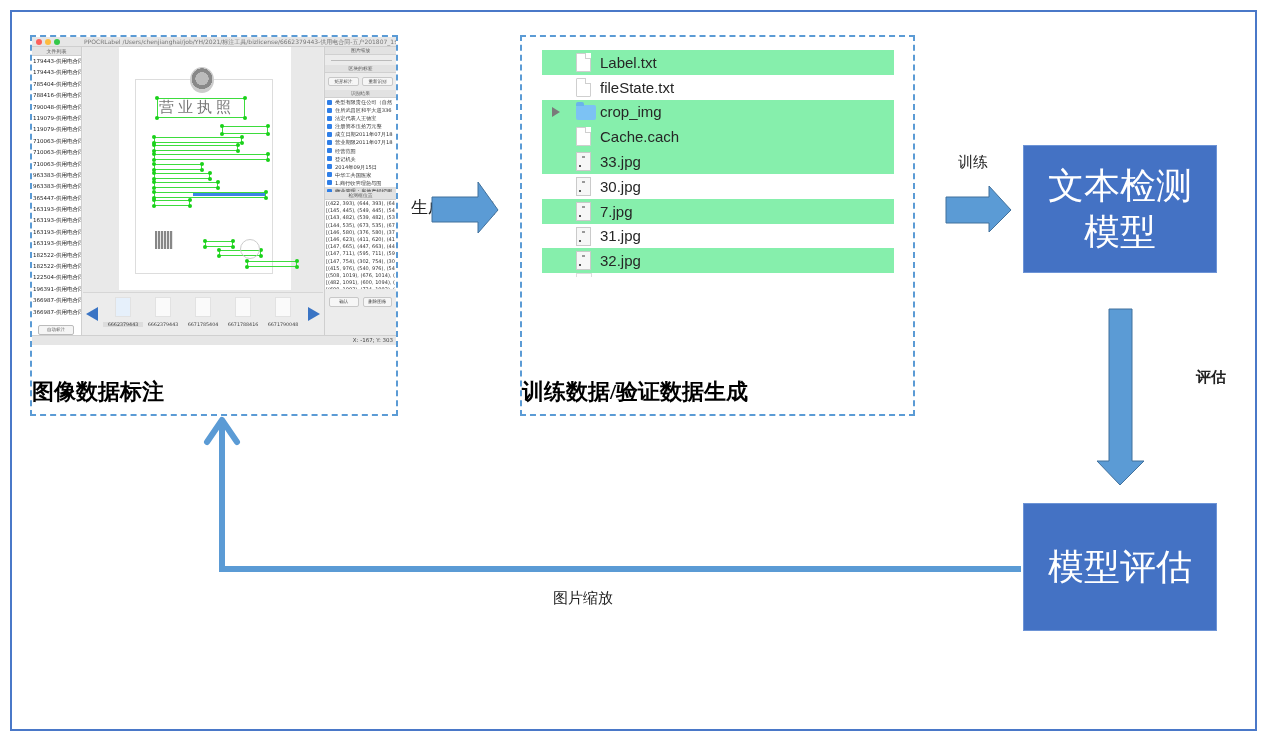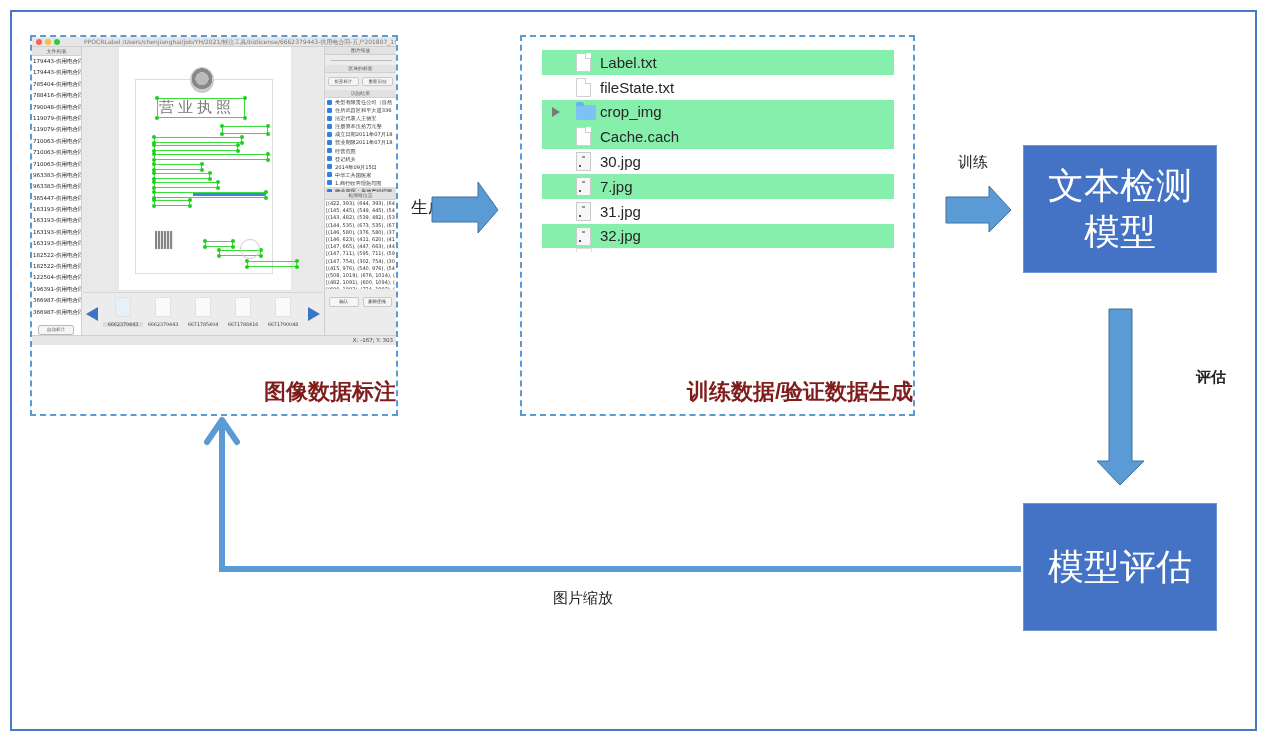--- a/index.html
+++ b/index.html
@@ -5,21 +5,21 @@
   * { box-sizing: border-box; margin: 0; padding: 0; }
   html, body { width: 1267px; height: 738px; background: #ffffff; overflow: hidden; }
   body { position: relative; font-family: "DejaVu Sans", "Liberation Sans", sans-serif; color: #222; }
 
   .frame { position: absolute; left: 10px; top: 10px; width: 1247px; height: 721px; border: 2px solid #4a78c8; }
 
   .dash-box { position: absolute; border: 2px dashed #5b9bd5; }
   #box-annot { left: 30px; top: 35px; width: 368px; height: 381px; }
   #box-data  { left: 520px; top: 35px; width: 395px; height: 381px; }
 
-  .box-caption { position: absolute; left: 0; right: 0; text-align: right; font-family: Liberation Sans, sans-serif; font-weight: bold; font-size: 22px; color: #7f1d1d; }
+  .box-caption { position: absolute; left: 0; right: 0; text-align: left; font-family: Liberation Serif, serif; font-weight: bold; font-size: 22px; color: #000000; }
   #box-annot .box-caption { top: 340px; }
   #box-data .box-caption { top: 340px; }
 
   
   .app { position: absolute; left: 0; top: 0; width: 364px; height: 308px; background: #ececec; overflow: hidden; font-size: 6px; color: #333; }
   .titlebar { height: 10px; background: #e6e6e6; border-bottom: 1px solid #cfcfcf; position: relative; white-space: nowrap; overflow: hidden; }
   .traffic { position: absolute; top: 2px; width: 6px; height: 6px; border-radius: 50%; }
   .t-red { left: 4px; background: #fc605c; }
   .t-yel { left: 13px; background: #fdbc40; }
   .t-grn { left: 22px; background: #34c84a; }
@@ -354,20 +354,26 @@
           <div class="folder-icon"></div>
         </span>
         <span class="f-name">crop_img</span>
       </div>
       <div class="f-row alt">
         <span class="f-icon">
           <div class="doc-icon"></div>
         </span>
         <span class="f-name">Cache.cach</span>
       </div>
+      <div class="f-row alt">
+        <span class="f-icon">
+          <div class="img-icon"></div>
+        </span>
+        <span class="f-name">33.jpg</span>
+      </div>
       <div class="f-row">
         <span class="f-icon">
           <div class="img-icon"></div>
         </span>
         <span class="f-name">30.jpg</span>
       </div>
       <div class="f-row alt">
         <span class="f-icon">
           <div class="img-icon"></div>
         </span>

